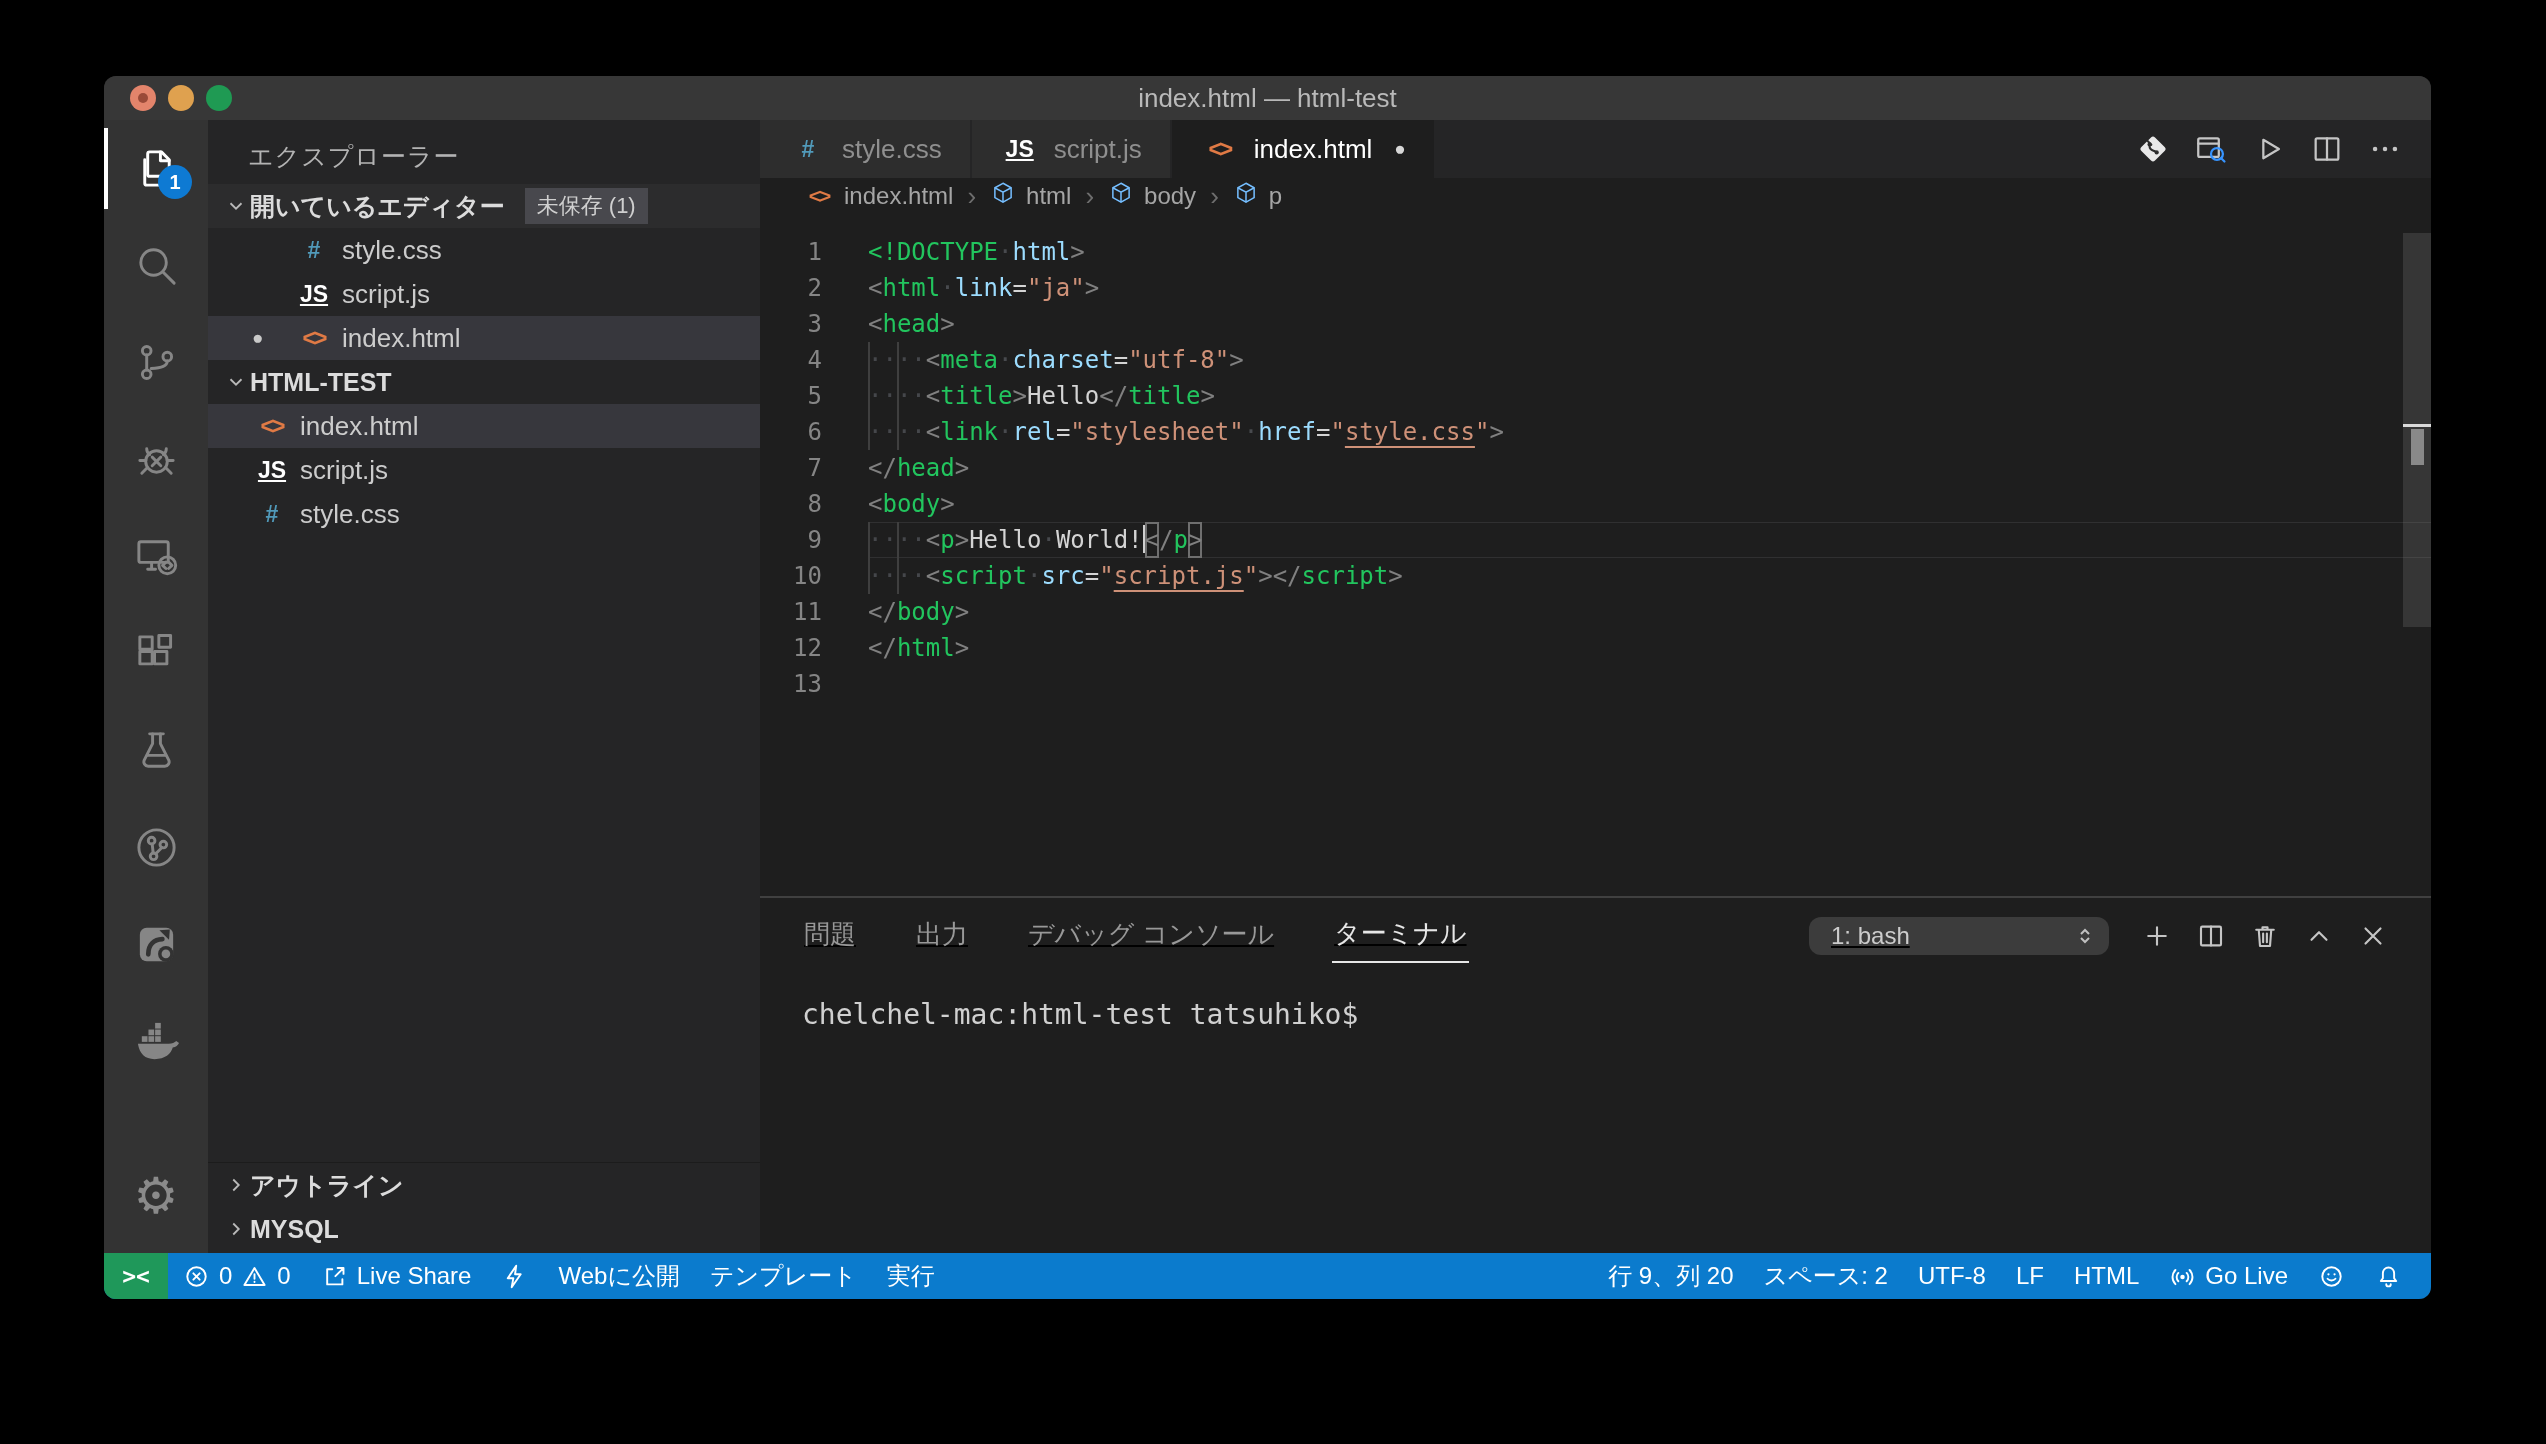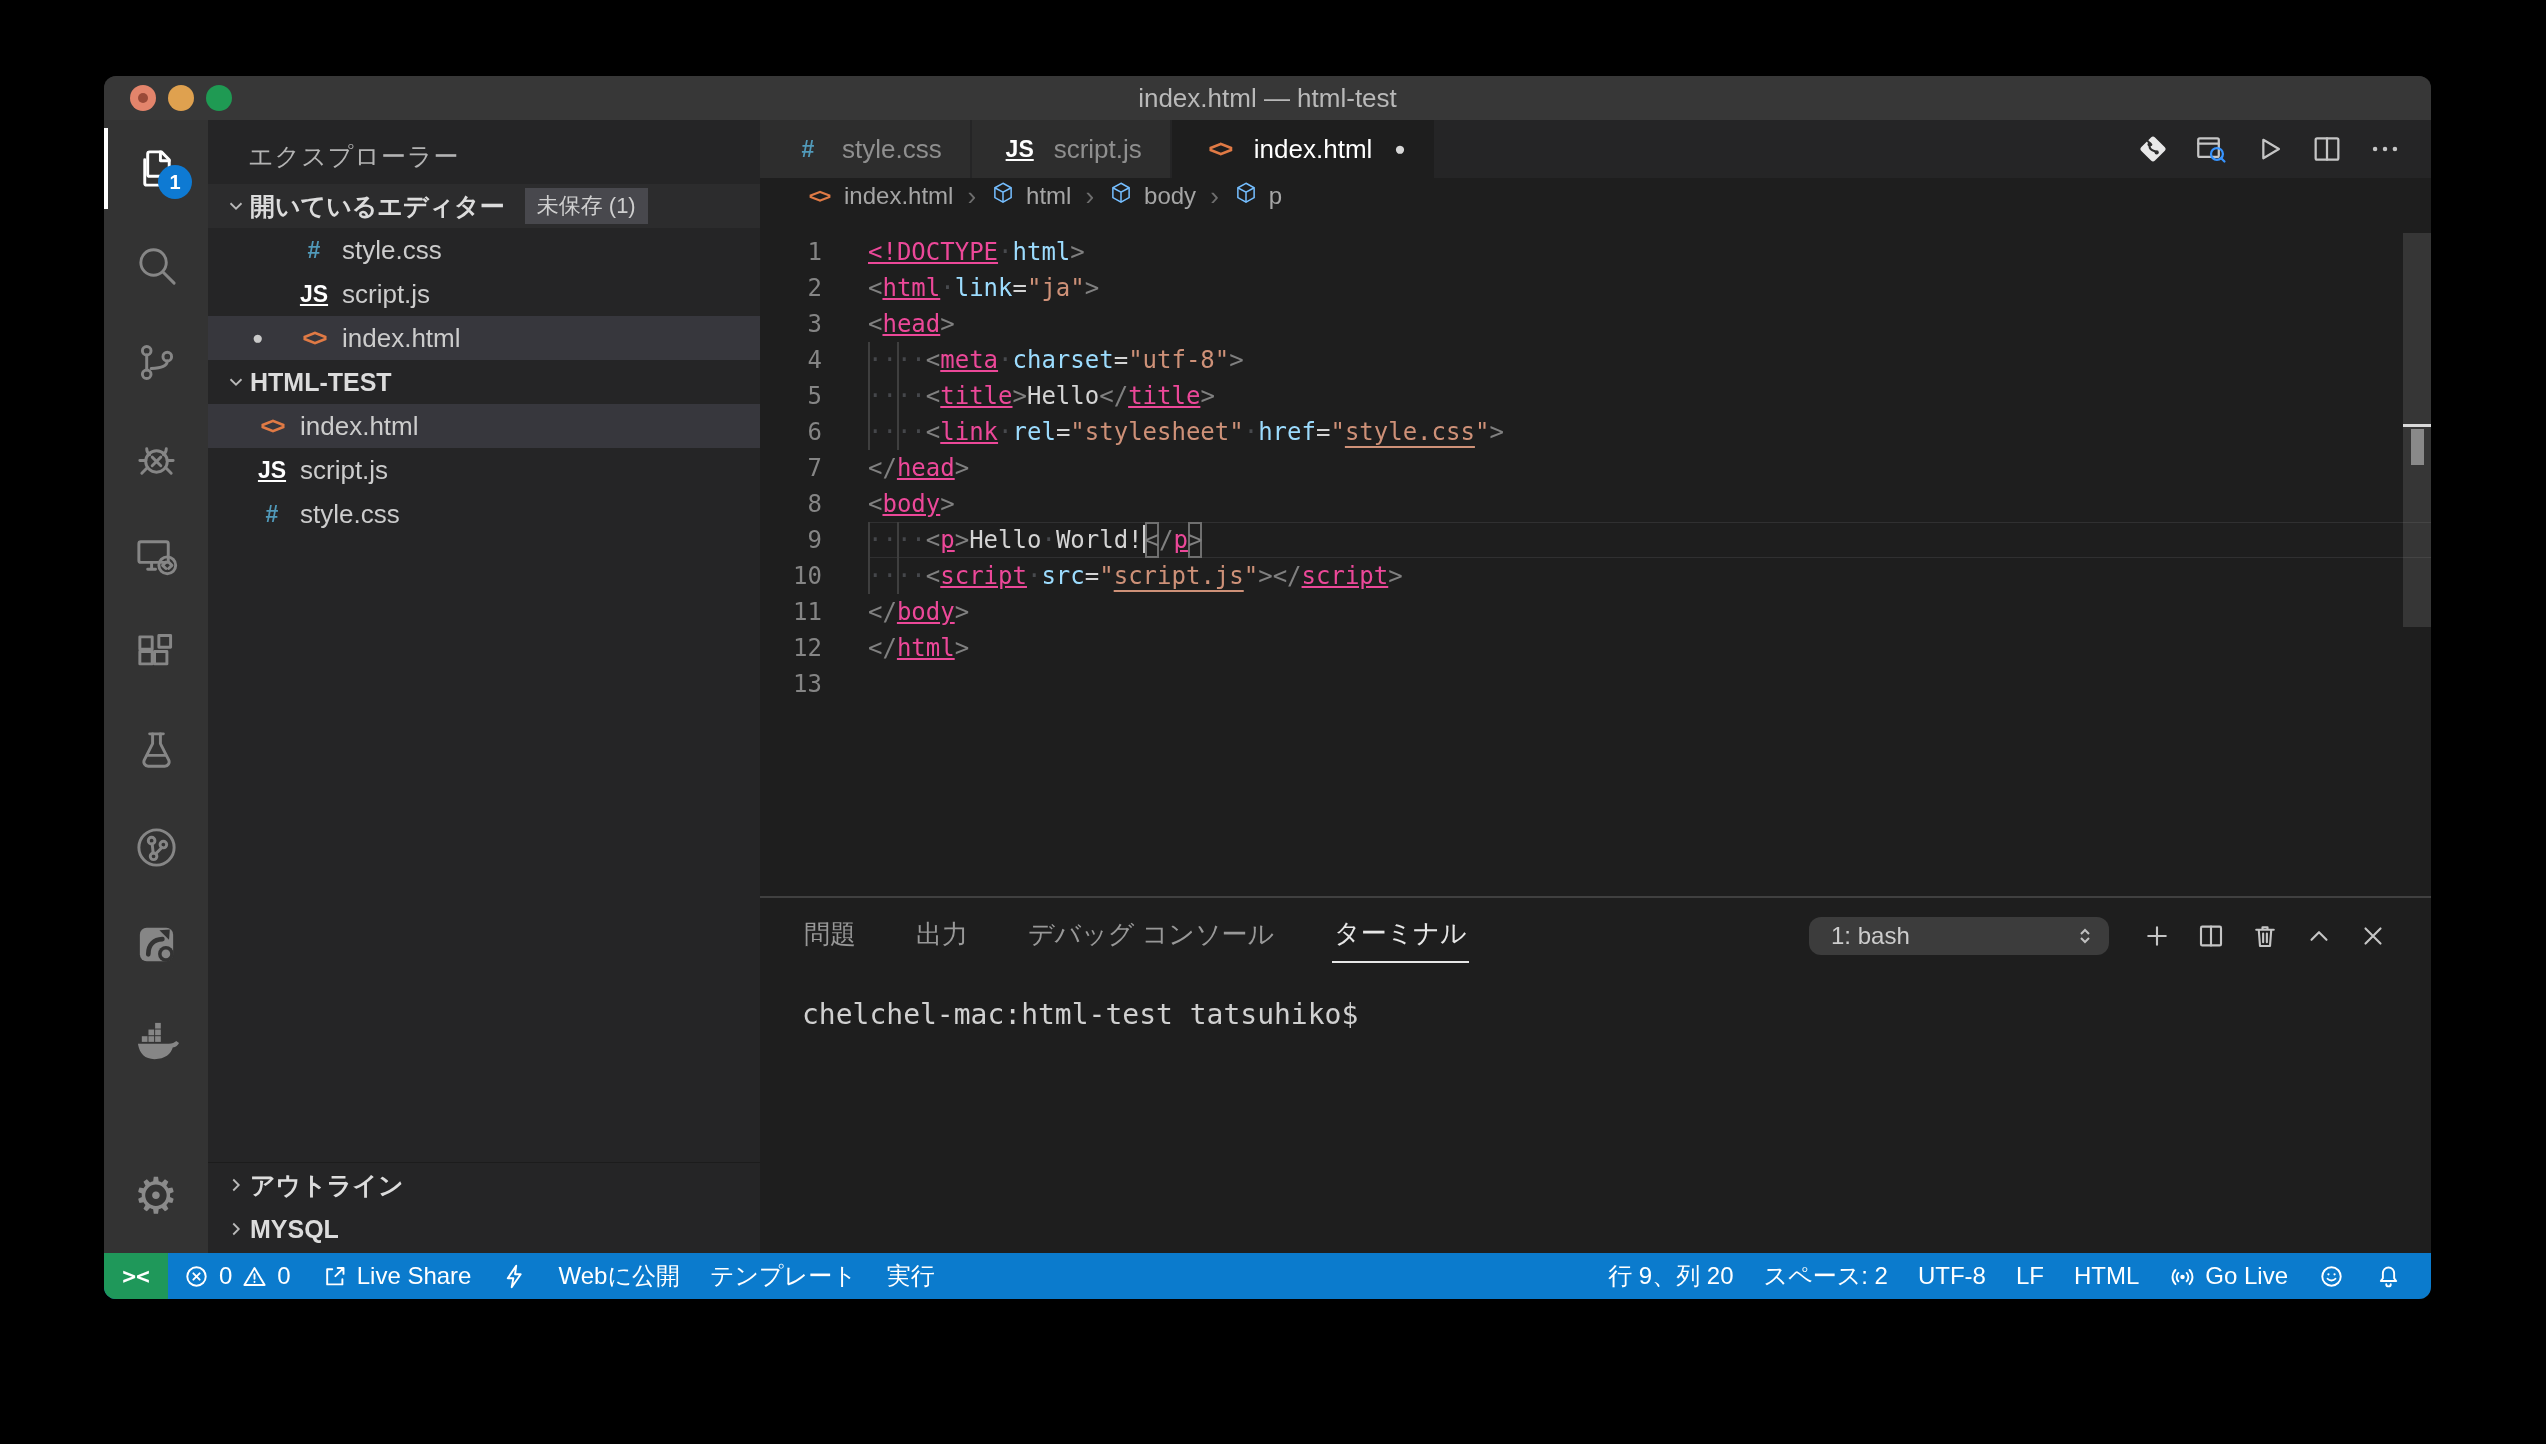--- a/index.html
+++ b/index.html
@@ -64,34 +64,34 @@
   .bc-item .fi { width:30px; font-size:21px; }
   .bc-cube svg { width:26px; height:26px; fill:none; stroke:#75beff; stroke-width:1.4; }
 
   
   .code-area { flex:1; position:relative; overflow:hidden; font-family:"DejaVu Sans Mono", monospace; font-size:24px; padding-top:20px; }
   .line { display:flex; height:36px; line-height:36px; white-space:pre; }
   .ln { width:62px; text-align:right; color:#858585; flex:none; }
   .lc { flex:1; margin-left:46px; }
   .line.cur .lc { box-shadow:inset 0 1px 0 #303031, inset 0 -1px 0 #303031; }
   .tk { display:inline-block; }
-  .t-p { color:#808080; } .t-tag { color:#ec4899;text-decoration:underline; } .t-attr { color:#9cdcfe; }
+  .t-p { color:#808080; } .t-tag { color:#22c55e; } .t-attr { color:#9cdcfe; }
   .t-eq { color:#d4d4d4; } .t-str { color:#ce9178; } .t-txt { color:#d4d4d4; }
   .t-lnk { color:#ce9178; text-decoration:underline; text-underline-offset:6px; text-decoration-thickness:2px; }
   .t-ws { color:#484a4e; }
   .t-ig { color:#45474b; box-shadow:inset 2px 0 0 #3f3f3f; }
   .box { box-shadow:inset 0 0 0 2px #6f6f6f; }
   .cursor { display:inline-block; width:2px; height:28px; background:#d0d0d0; vertical-align:-5px; }
   .scrollbar { position:absolute; right:0; top:19px; width:28px; height:394px; background:rgba(121,121,121,0.27); }
   .ovr-tick { position:absolute; right:0; top:191px; width:28px; height:3px; background:#dadada; }
   .ovr-stub { position:absolute; right:7px; top:196px; width:13px; height:36px; background:rgba(205,205,205,0.55); }
 
   
   .panel { height:357px; border-top:2px solid #404040; flex:none; display:flex; flex-direction:column; background:#1e1e1e; }
-  .panel-header { height:76px; display:flex; padding-left:42px; flex:none; }
+  .panel-header { height:76px; display:flex; padding-left:42px; flex:none;text-decoration:underline; }
   .ptab { font-size:26px; color:#989898; margin-right:56px; padding:6px 2px 10px; }
   .ptab.active { color:#e7e7e7; border-bottom:2px solid #e7e7e7; }
   .panel-right { margin-left:auto; display:flex; align-items:center; padding-right:36px; gap:10px; }
   .tselect { width:300px; height:38px; background:#3c3c3c; border-radius:12px; display:flex; align-items:center; padding:0 12px 0 22px; font-size:24px; color:#cccccc; margin-right:16px; }
   .tselect svg { margin-left:auto; width:24px; height:24px; fill:none; stroke:#c0c0c0; stroke-width:2; }
   .pa { width:44px; height:44px; display:flex; align-items:center; justify-content:center; color:#c5c5c5; }
   .pa svg { width:30px; height:30px; fill:none; stroke:currentColor; stroke-width:1.7; stroke-linecap:round; stroke-linejoin:round; }
   .terminal { padding:24px 0 0 42px; font-family:"DejaVu Sans Mono", monospace; font-size:28px; color:#d0d0d0; }
 
   

